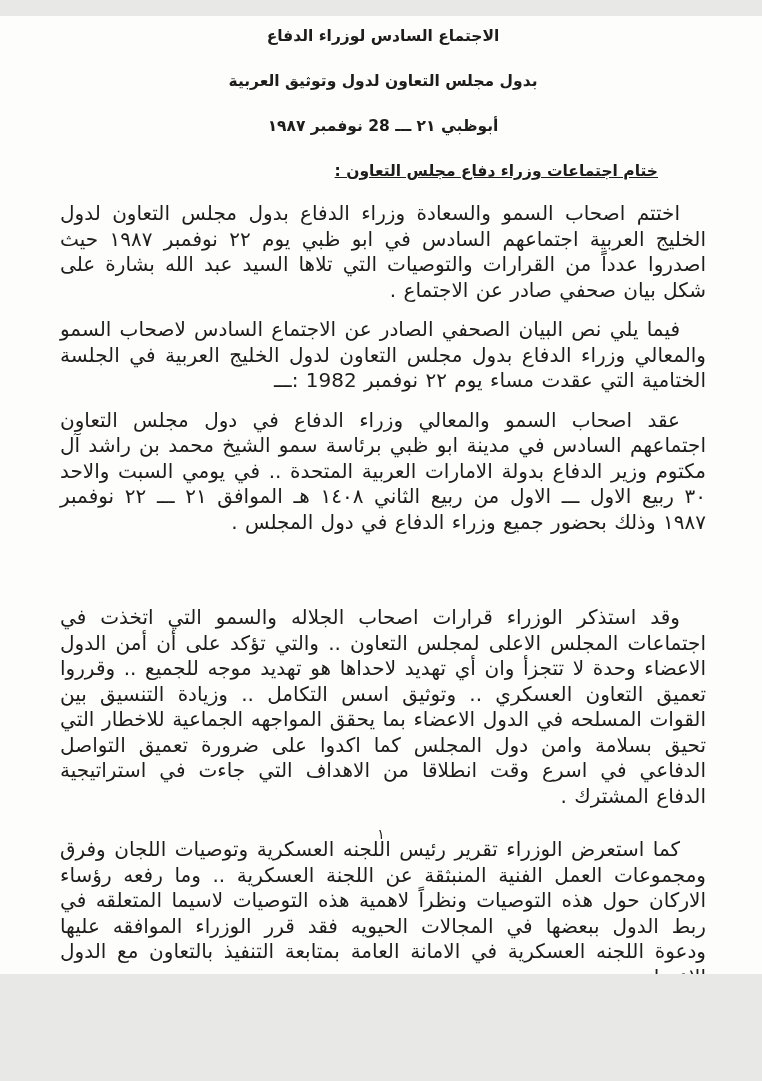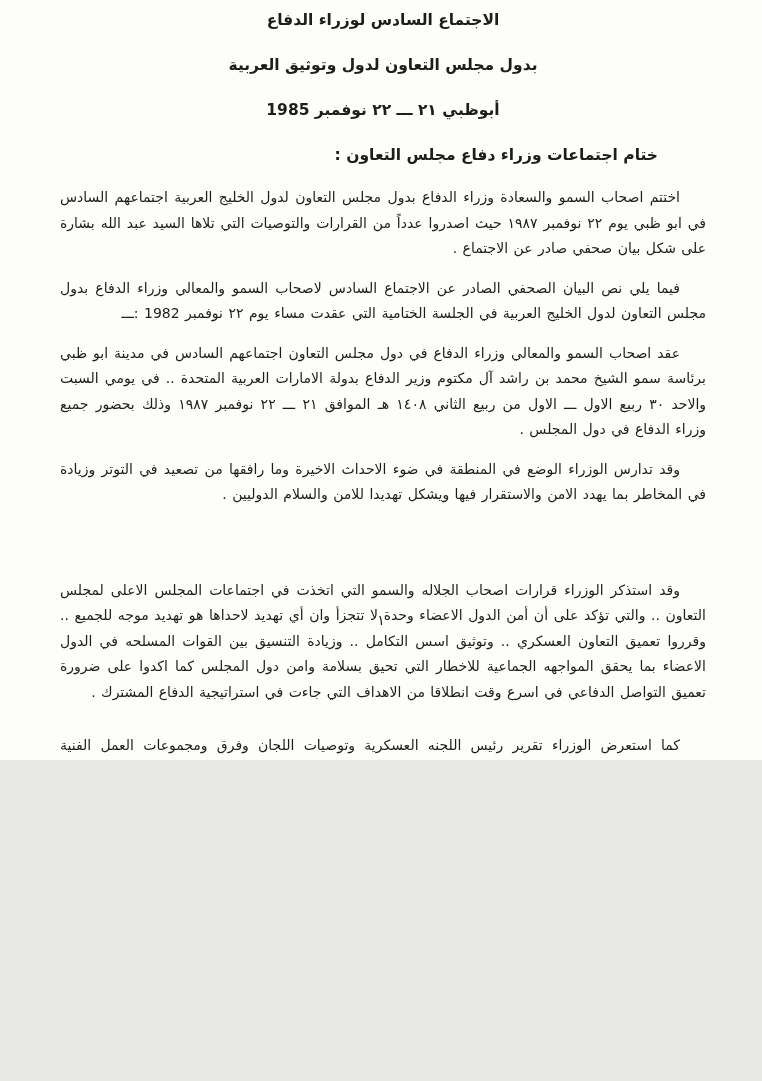--- a/index.html
+++ b/index.html
@@ -3,22 +3,22 @@
 <meta charset="utf-8">
 <style>
   html, body {
     margin: 0;
     padding: 0;
     background: #e8e8e6;
   }
   .page {
     position: relative;
     width: 762px;
-    height: 760px;
-    margin: 0 auto;
+    height: 958px;
+    margin: 16px auto;
     background: #fdfdfb;
     color: #1f1d1a;
     direction: rtl;
     font-family: "DejaVu Sans", sans-serif;
     overflow: hidden;
     box-sizing: border-box;
     padding: 8px 56px 0 60px;
   }
   .title-block {
     text-align: center;
@@ -30,25 +30,26 @@
     margin-bottom: 21px;
     letter-spacing: 0.5px;
   }
   .section-heading {
     font-weight: bold;
     font-size: 15.5px;
     text-align: right;
     padding-right: 48px;
     margin: 0 0 18px 0;
     line-height: 24px;
+    text-decoration: underline;
   }
   .heading-closing { margin-top: 12px; }
   .heading-statement { margin-top: 18px; margin-bottom: 12px; }
   .para {
-    font-size: 14px;
+    font-size: 20px;
     line-height: 25.5px;
     text-align: justify;
     text-indent: 26px;
     margin: 0 0 14px 0;
     word-spacing: 1px;
   }
   .para-gap-large { margin-top: 70px; }
   .para-gap-med  { margin-top: 28px; }
   .page-number {
     position: absolute;
@@ -61,33 +62,32 @@
   }
 </style>
 </head>
 <body>
 
 <div class="page">
 
   <div class="title-block">
     <div class="title-line">الاجتماع السادس لوزراء الدفاع</div>
     <div class="title-line">بدول مجلس التعاون لدول وتوثيق العربية</div>
-    <div class="title-line">أبوظبي ٢١ ـــ ٢٢ نوفمبر 1985</div>
+    <div class="title-line">أبوظبي ٢١ ـــ 28 نوفمبر ١٩٨٧</div>
   </div>
 
   <div class="section-heading heading-closing">ختام اجتماعات وزراء دفاع مجلس التعاون :</div>
 
   <p class="para">اختتم اصحاب السمو والسعادة وزراء الدفاع بدول مجلس التعاون لدول الخليج العربية اجتماعهم السادس في ابو ظبي يوم ٢٢ نوفمبر ١٩٨٧ حيث اصدروا عدداً من القرارات والتوصيات التي تلاها السيد عبد الله بشارة على شكل بيان صحفي صادر عن الاجتماع .</p>
 
 
   <p class="para">فيما يلي نص البيان الصحفي الصادر عن الاجتماع السادس لاصحاب السمو والمعالي وزراء الدفاع بدول مجلس التعاون لدول الخليج العربية في الجلسة الختامية التي عقدت مساء يوم ٢٢ نوفمبر 1982 :ـــ</p>
 
   <p class="para">عقد اصحاب السمو والمعالي وزراء الدفاع في دول مجلس التعاون اجتماعهم السادس في مدينة ابو ظبي برئاسة سمو الشيخ محمد بن راشد آل مكتوم وزير الدفاع بدولة الامارات العربية المتحدة .. في يومي السبت والاحد ٣٠ ربيع الاول ـــ الاول من ربيع الثاني ١٤٠٨ هـ الموافق ٢١ ـــ ٢٢ نوفمبر ١٩٨٧ وذلك بحضور جميع وزراء الدفاع في دول المجلس .</p>
 
-  <p class="para">وقد تدارس الوزراء الوضع في المنطقة في ضوء الاحداث الاخيرة وما رافقها من تصعيد في التوتر وزيادة في المخاطر بما يهدد الامن والاستقرار فيها ويشكل تهديدا للامن والسلام الدوليين .</p>
 
   <p class="para para-gap-large">وقد استذكر الوزراء قرارات اصحاب الجلاله والسمو التي اتخذت في اجتماعات المجلس الاعلى لمجلس التعاون .. والتي تؤكد على أن أمن الدول الاعضاء وحدة لا تتجزأ وان أي تهديد لاحداها هو تهديد موجه للجميع .. وقرروا تعميق التعاون العسكري .. وتوثيق اسس التكامل .. وزيادة التنسيق بين القوات المسلحه في الدول الاعضاء بما يحقق المواجهه الجماعية للاخطار التي تحيق بسلامة وامن دول المجلس كما اكدوا على ضرورة تعميق التواصل الدفاعي في اسرع وقت انطلاقا من الاهداف التي جاءت في استراتيجية الدفاع المشترك .</p>
 
   <p class="para para-gap-med">كما استعرض الوزراء تقرير رئيس اللجنه العسكرية وتوصيات اللجان وفرق ومجموعات العمل الفنية المنبثقة عن اللجنة العسكرية .. وما رفعه رؤساء الاركان حول هذه التوصيات ونظراً لاهمية هذه التوصيات لاسيما المتعلقه في ربط الدول ببعضها في المجالات الحيويه فقد قرر الوزراء الموافقه عليها ودعوة اللجنه العسكرية في الامانة العامة بمتابعة التنفيذ بالتعاون مع الدول الاعضاء .</p>
 
   <div class="page-number">١</div>
 
 </div>
 
 </body></html>

